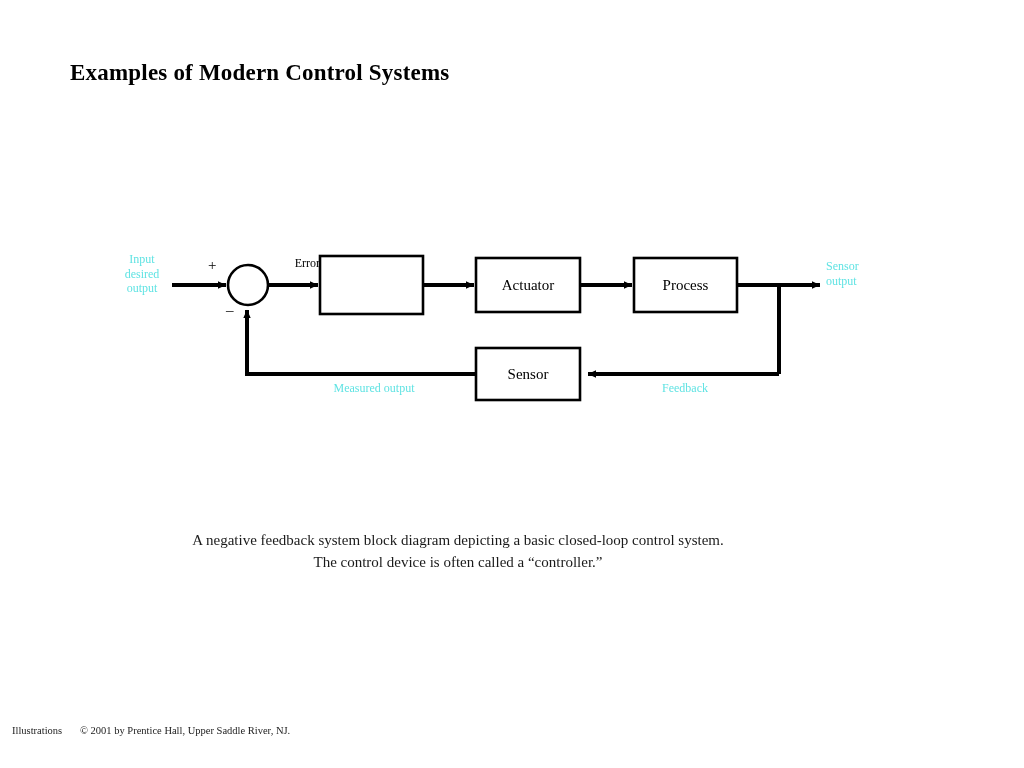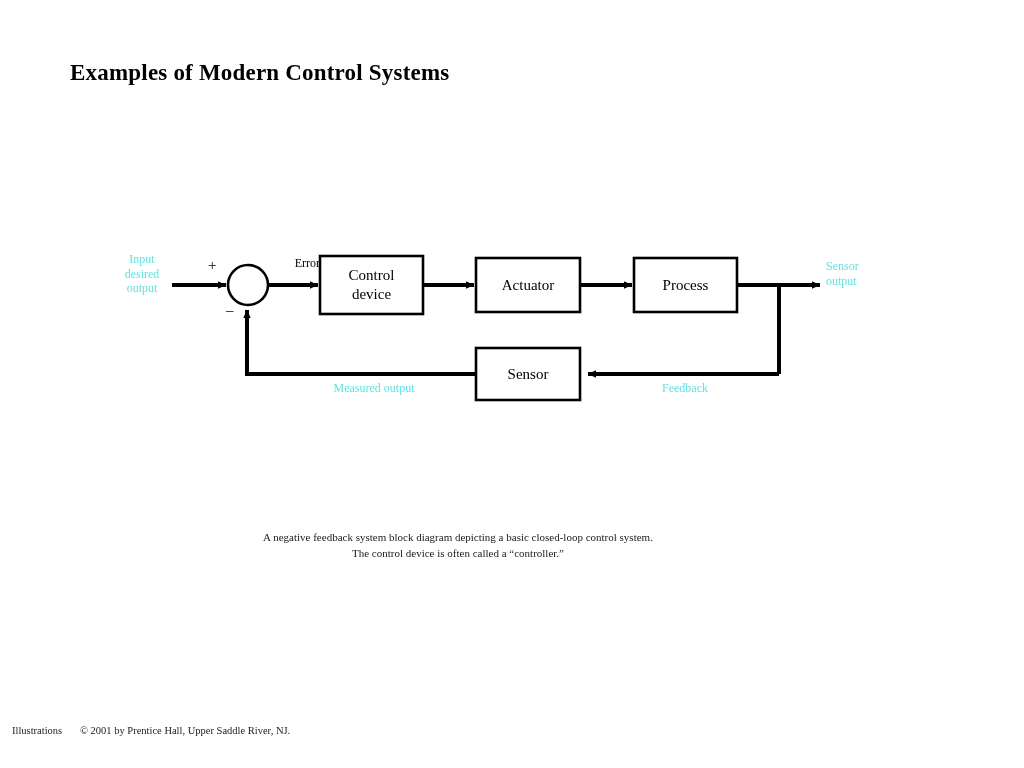--- a/index.html
+++ b/index.html
@@ -75,21 +75,21 @@
     color: #000000;
     line-height: 1;
   }
   #caption {
     position: absolute;
     left: 0;
     top: 530px;
     width: 916px;
     text-align: center;
     font-family: "Liberation Serif", "DejaVu Serif", serif;
-    font-size: 11px;
+    font-size: 15px;
     color: #1a1a1a;
     line-height: 1.45;
     white-space: pre-line;
   }
   #footer {
     position: absolute;
     left: 0;
     top: 725px;
     width: 1012px;
     height: 20px;
@@ -155,22 +155,20 @@
 
       <line x1="779" y1="285" x2="779" y2="374" stroke="#000000" stroke-width="4"></line>
 
       <line x1="779" y1="374" x2="588" y2="374" stroke="#000000" stroke-width="4" marker-end="url(#arrowL)"></line>
 
       <line x1="476" y1="374" x2="247" y2="374" stroke="#000000" stroke-width="4"></line>
 
       <line x1="247" y1="376" x2="247" y2="310" stroke="#000000" stroke-width="4" marker-end="url(#arrowU)"></line>
     </svg>
 
-    <div class="blk-label" style="left:320px; top:256px; width:103px; height:58px;">Control
-device</div>
 
     <div class="blk-label" style="left:476px; top:258px; width:104px; height:54px;">Actuator</div>
 
     <div class="blk-label" style="left:634px; top:258px; width:103px; height:54px;">Process</div>
 
     <div class="blk-label" style="left:476px; top:348px; width:104px; height:52px;">Sensor</div>
 
     <div class="sig-label cyan" style="left:104px; top:252px; width:76px;">Input
 desired
 output</div>

